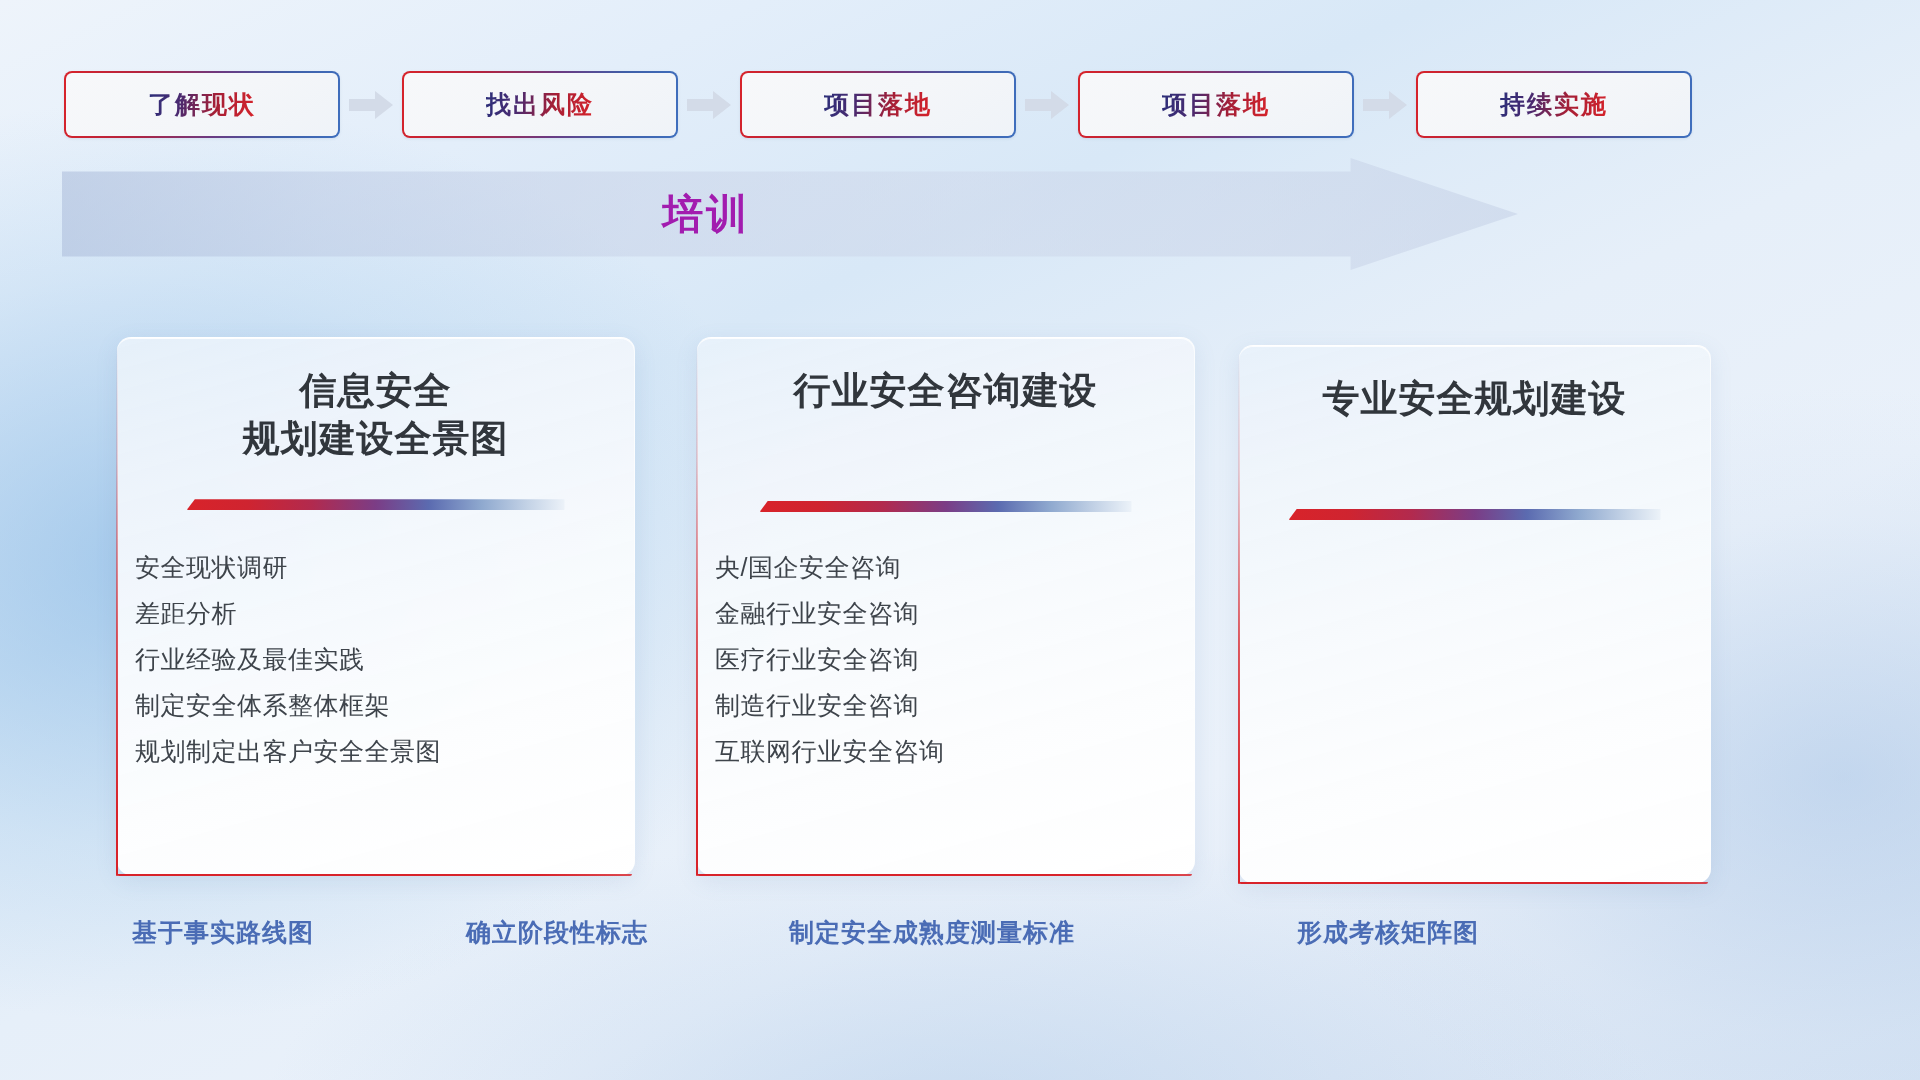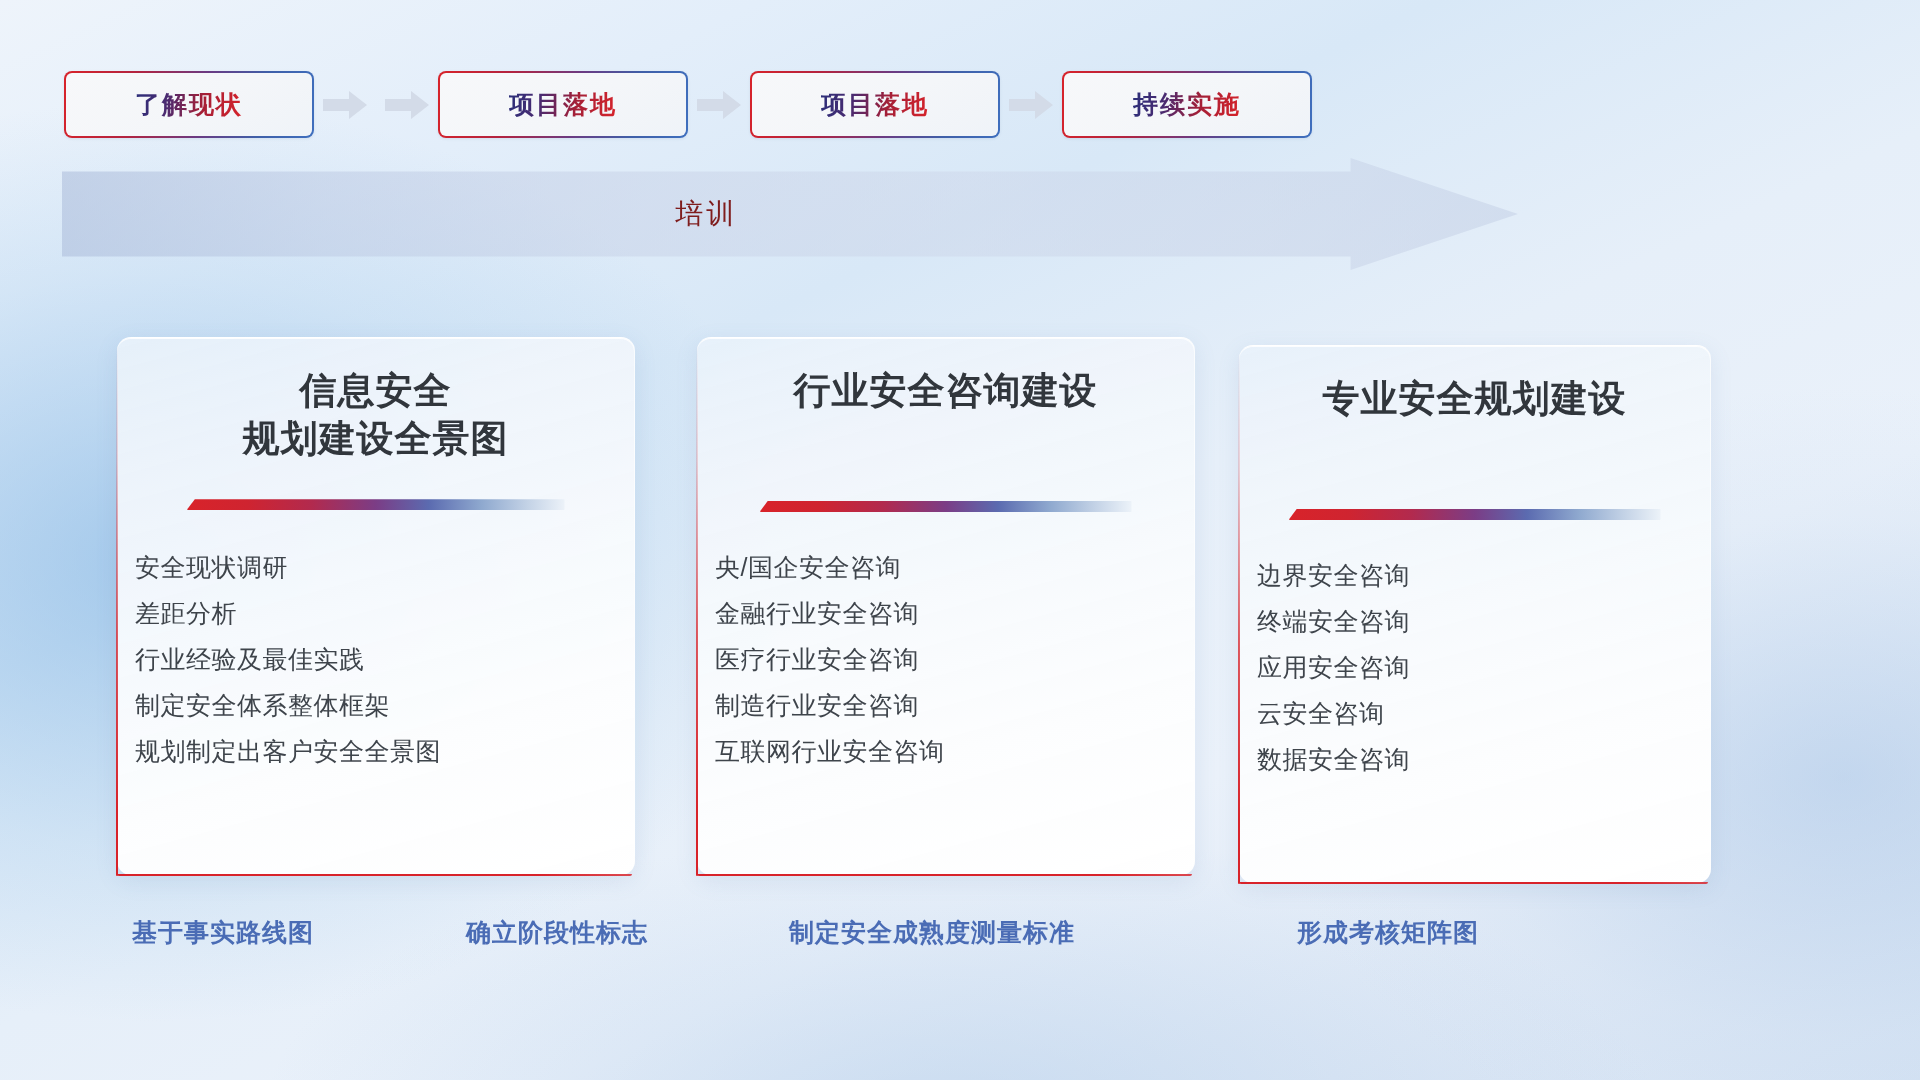--- a/index.html
+++ b/index.html
@@ -17,21 +17,21 @@
   }
 
   
   .pipeline {
     position: absolute; left: 64px; top: 71px;
     width: 1448px; height: 67px;
     display: flex; align-items: center;
   }
   .pipe-box {
     flex: 0 0 auto;
-    width: 250px; height: 67px;
+    width: 276px; height: 67px;
     border-radius: 8px;
     background: linear-gradient(150deg, #f7f8fa 0%, #f4f6f9 55%, #eef2f7 100%);
     border: 2px solid transparent;
     background-origin: border-box;
     background-clip: padding-box, border-box;
     background-image:
       linear-gradient(150deg, #f7f8fa 0%, #f4f6f9 55%, #eff3f8 100%),
       linear-gradient(100deg, #d8232a 0%, #b3233f 28%, #6b3a82 55%, #3f5fa8 78%, #3f6fbe 100%);
     display: flex; align-items: center; justify-content: center;
     box-shadow: 0 1px 3px rgba(60,90,140,0.10);
@@ -62,21 +62,21 @@
         rgba(200,210,231,0.52) 40%,
         rgba(205,214,233,0.50) 62%,
         rgba(199,209,230,0.48) 82%,
         rgba(190,202,226,0.45) 100%);
     -webkit-clip-path: polygon(0 12%, 88.5% 12%, 88.5% 0%, 100% 50%, 88.5% 100%, 88.5% 88%, 0 88%);
     clip-path: polygon(0 12%, 88.5% 12%, 88.5% 0%, 100% 50%, 88.5% 100%, 88.5% 88%, 0 88%);
   }
   .band-title {
     position: absolute; left: 0; right: 11.5%; top: 0; bottom: 0;
     display: flex; align-items: center; justify-content: center;
-    font-size: 28px; font-weight: 400; color: #7f1d1d; letter-spacing: 3px;
+    font-size: 41px; font-weight: 700; color: #a21caf; letter-spacing: 3px;
   }
 
   
   .cards {
     position: absolute; left: 0; top: 337px; width: 1920px; height: 538px;
   }
   .card {
     position: absolute; top: 0; height: 538px;
     border-radius: 14px;
     background: linear-gradient(165deg,
@@ -154,20 +154,23 @@
 
   <div class="pipe-box">
     <span class="pipe-label">了解现状</span>
   </div>
   <div class="pipe-arrow">
     <svg width="44" height="30" viewBox="0 0 44 30" aria-hidden="true">
       <path d="M0 9 H26 V1 L44 15 L26 29 V21 H0 Z" fill="#d3dbe8"></path>
     </svg>
   </div>
 
+  <div class="pipe-box">
+    <span class="pipe-label">找出风险</span>
+  </div>
   <div class="pipe-arrow">
     <svg width="44" height="30" viewBox="0 0 44 30" aria-hidden="true">
       <path d="M0 9 H26 V1 L44 15 L26 29 V21 H0 Z" fill="#d3dbe8"></path>
     </svg>
   </div>
 
   <div class="pipe-box">
     <span class="pipe-label">项目落地</span>
   </div>
   <div class="pipe-arrow">
@@ -223,27 +226,20 @@
         <div class="card-list-item">制造行业安全咨询</div>
         <div class="card-list-item">互联网行业安全咨询</div>
       </div>
     </div>
   </div>
 
   <div class="card" id="card-2">
     <div class="card-inner">
       <div class="card-title">专业安全规划建设</div>
       <div class="card-rule"></div>
-      <div class="card-list">
-        <div class="card-list-item">边界安全咨询</div>
-        <div class="card-list-item">终端安全咨询</div>
-        <div class="card-list-item">应用安全咨询</div>
-        <div class="card-list-item">云安全咨询</div>
-        <div class="card-list-item">数据安全咨询</div>
-      </div>
     </div>
   </div>
 
 </div>
 
 <div class="foot">
   <div class="foot-label" id="foot-0">基于事实路线图</div>
   <div class="foot-label" id="foot-1">确立阶段性标志</div>
   <div class="foot-label" id="foot-2">制定安全成熟度测量标准</div>
   <div class="foot-label" id="foot-3">形成考核矩阵图</div>

